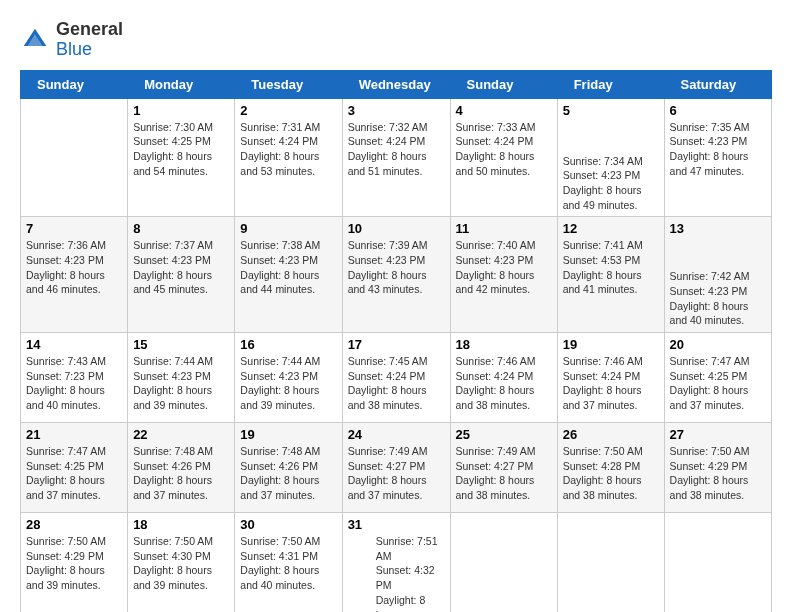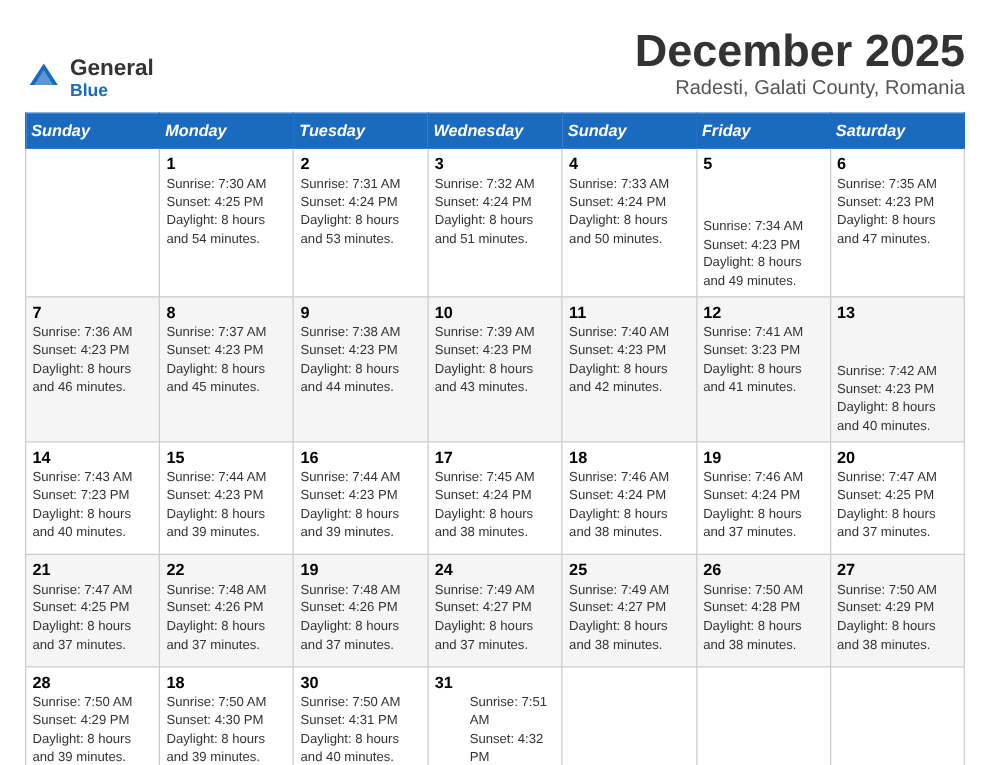--- a/index.html
+++ b/index.html
@@ -6,41 +6,41 @@
     body {
       font-family: Arial, sans-serif;
       background: #fff;
       width: 792px;
       min-height: 612px;
       padding: 20px;
     }
     .header-section {
       display: flex;
       justify-content: space-between;
-      align-items: flex-end;
+      align-items: flex-start;
       margin-bottom: 10px;
     }
     .logo {
       display: flex;
       align-items: center;
       gap: 6px;
     }
     .logo-text {
       display: flex;
       flex-direction: column;
       line-height: 1.1;
     }
     .logo-general {
       font-size: 18px;
       font-weight: bold;
       color: #333;
     }
     .logo-blue {
-      font-size: 14px;
-      font-weight: bold;
+      font-size: 18px;
+      font-weight: normal;
       color: #1a6bbf;
     }
     .logo-icon {
       width: 30px;
       height: 30px;
     }
     .title-section {
       text-align: right;
     }
     .month-title {
@@ -53,26 +53,25 @@
       color: #555;
     }
     .calendar-table {
       width: 100%;
       border-collapse: collapse;
       font-size: 11px;
     }
     .calendar-table th {
       background-color: #1a6bbf;
       color: #fff;
-      padding: 6px 4px;
+      padding: 6px 16px;
       text-align: left;
       font-size: 13px;
       font-weight: bold;
       border: 1px solid #1a6bbf;
-      font-style: italic;
     }
     .calendar-table td {
       border: 1px solid #ccc;
       vertical-align: top;
       padding: 4px 5px;
       width: 108px;
       height: 90px;
     }
     .day-num {
       font-weight: bold;
@@ -105,24 +104,20 @@
   <div class="logo">
     <svg class="logo-icon" viewBox="0 0 40 40">
       <polygon points="20,5 35,28 5,28" fill="#1a6bbf"></polygon>
       <polygon points="20,12 30,28 10,28" fill="#fff" opacity="0.3"></polygon>
     </svg>
     <div class="logo-text">
       <span class="logo-general">General</span>
       <span class="logo-blue">Blue</span>
     </div>
   </div>
-  <div class="title-section">
-    <div class="month-title">December 2025</div>
-    <div class="location-title">Radesti, Galati County, Romania</div>
-  </div>
 </div>
 
 <table class="calendar-table">
   <thead>
     <tr>
     <th>Sunday</th>
         <th>Monday</th>
         <th>Tuesday</th>
         <th>Wednesday</th>
         <th>Sunday</th>
@@ -208,21 +203,21 @@
         <td>
           <span class="day-num">11</span>
           <div class="day-info" style="white-space: pre-line;">Sunrise: 7:40 AM
 Sunset: 4:23 PM
 Daylight: 8 hours
 and 42 minutes.</div>
         </td>
         <td>
           <span class="day-num">12</span>
           <div class="day-info" style="white-space: pre-line;">Sunrise: 7:41 AM
-Sunset: 3:23 PM
+Sunset: 4:53 PM
 Daylight: 8 hours
 and 41 minutes.</div>
         </td>
         <td>
           <span class="day-num">13</span>
           <div class="day-info" style="white-space: pre-line; margin-top: 33px;">Sunrise: 7:42 AM
 Sunset: 4:23 PM
 Daylight: 8 hours
 and 40 minutes.</div>
         </td>

